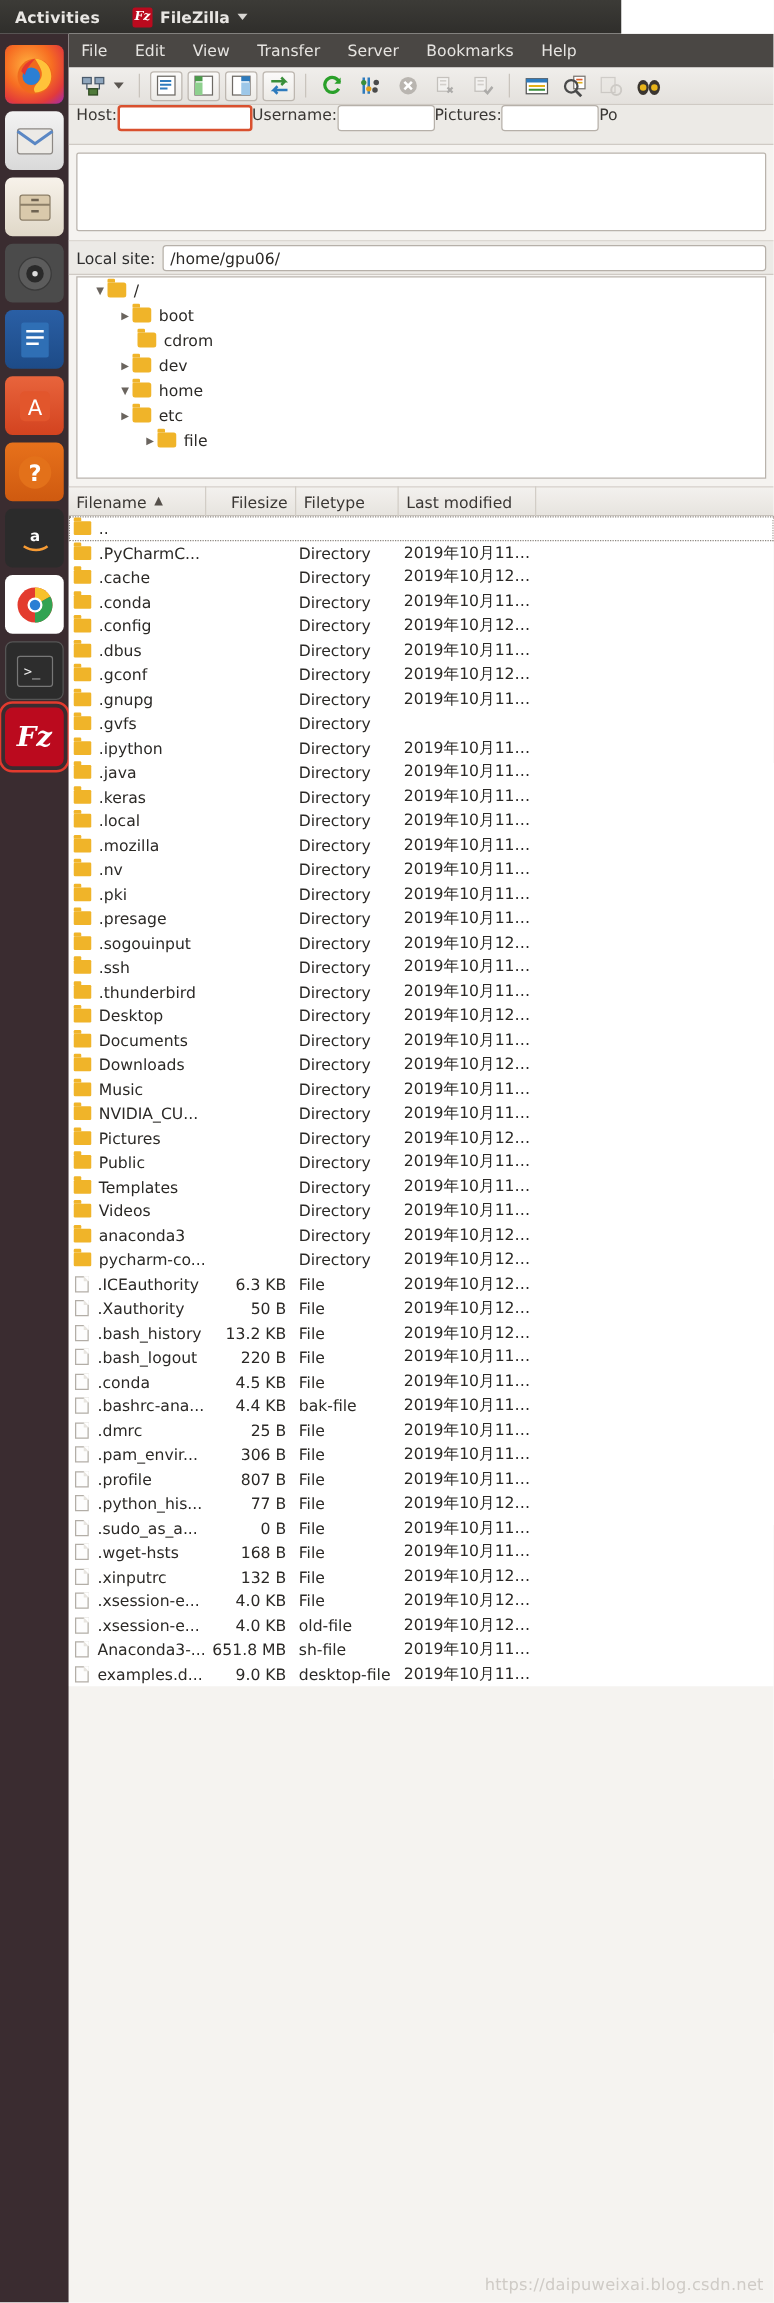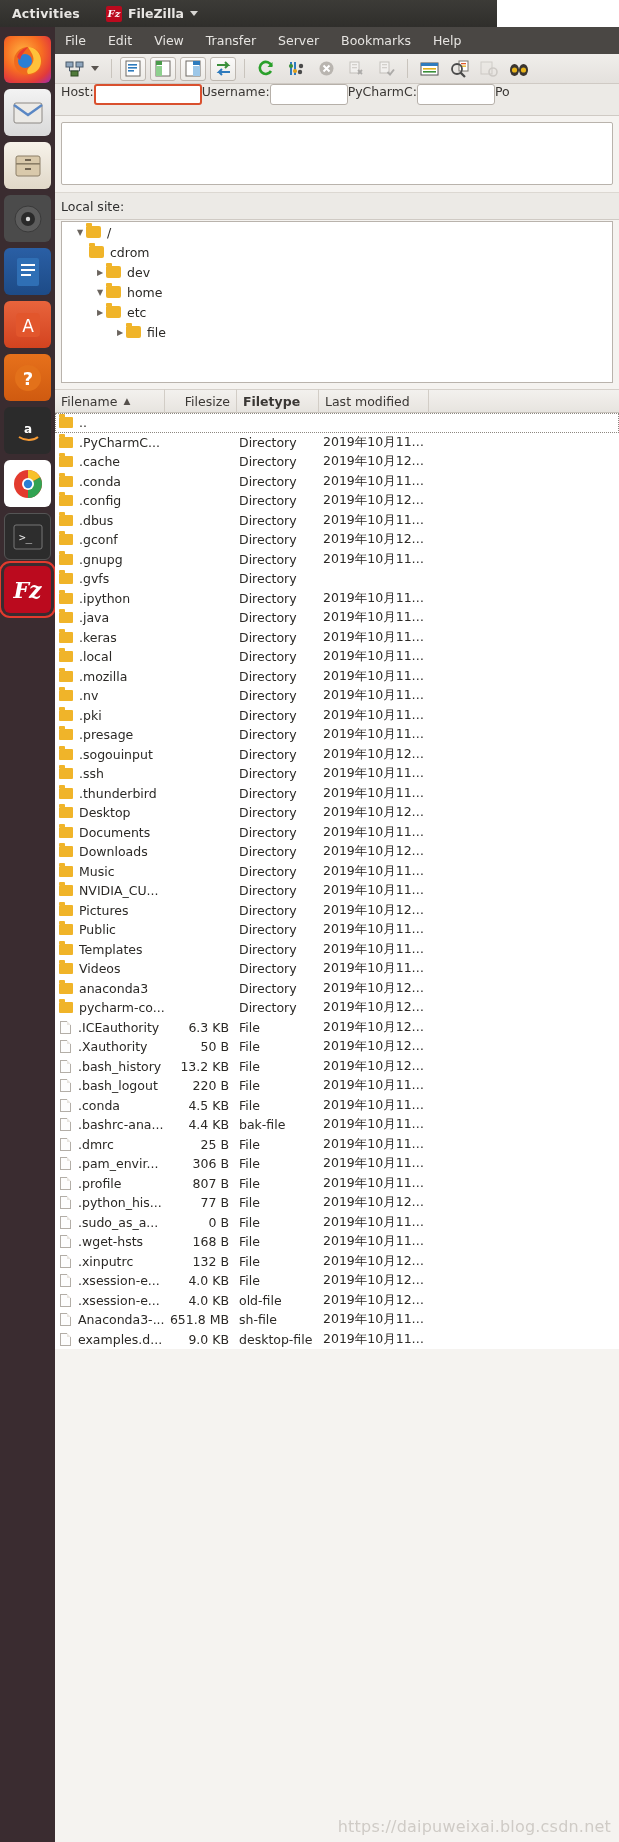--- a/index.html
+++ b/index.html
@@ -114,42 +114,42 @@
   .tree-row.partial { opacity:.55; }
 
   
   #listhead {
     margin:6px 0 0 0; height:24px; background:linear-gradient(#f3f1ee,#e7e4df);
     border-top:1px solid #d5d0ca; border-bottom:1px solid #c6c1ba;
     display:flex; align-items:center; font-size:12.5px; color:#3a3734;
   }
   .hcell { height:24px; display:flex;align-items:center; border-right:1px solid #d2cdc6; padding:0 6px; }
   .hc-name{ width:110px; } .hc-size{ width:72px; justify-content:flex-end; }
-  .hc-type{ width:82px;font-weight:bold; } .hc-mod{ width:110px; } .hc-rest{ flex:1;border-right:none; }
+  .hc-type{ width:82px; } .hc-mod{ width:110px; } .hc-rest{ flex:1;border-right:none; }
   .sort-caret { margin-left:6px;font-size:9px;color:#55504b; }
 
   #listbody { background:#fff; }
   .frow { height:19.5px; display:flex; align-items:center; font-size:12.5px; color:#2b2926; }
   .frow.focus { outline:1px dotted #8d8780; outline-offset:-1px; }
   .fc { display:flex; align-items:center; height:19.5px; overflow:hidden; white-space:nowrap; }
   .fc-name { width:110px; padding-left:4px; }
   .fc-size { width:72px; justify-content:flex-end; padding-right:8px; }
   .fc-type { width:82px; padding-left:2px; }
   .fc-mod  { width:120px; padding-left:4px; }
   .ic-folder {
     width:14px;height:11px;background:#f0b429;border-radius:1px;margin-right:6px;position:relative;flex:none;
   }
   .ic-folder:before{content:"";position:absolute;left:0;top:-3px;width:6px;height:3px;background:#f0b429;border-radius:1px 1px 0 0;}
   .ic-file {
     width:11px;height:13px;background:#fdfdfd;border:1px solid #b3aea7;margin-right:7px;margin-left:1px;flex:none;position:relative;
   }
   .ic-file:after{content:"";position:absolute;right:-1px;top:-1px;border-width:0 4px 4px 0;border-style:solid;border-color:#e8e5e0 #fff;}
 
   #watermark {
-    position:absolute; right:8px; bottom:6px; font-size:16px; color:#cfcbc6; letter-spacing:.2px;
+    position:absolute; right:8px; bottom:6px; font-size:13px; color:#cfcbc6; letter-spacing:.2px;
   }
 </style>
 </head>
 <body>
 
 <div id="topbar">
   <span class="activities">Activities</span>
   <span class="appmenu">
     <span class="fz-badge">Fz</span>
     <span>FileZilla</span>
@@ -357,38 +357,44 @@
         <circle cx="14.5" cy="9" r="2.6" fill="#e8b41a"></circle>
       </svg>
     </div>
   </div>
 
   <div id="quickbar">
     <span>Host:</span>
     <input class="qc-input host" type="text" value="" style="">
     <span>Username:</span>
     <input class="qc-input user" type="text" value="" style="">
-    <span>PyCharmC:</span>
+    <span>Pictures:</span>
     <input class="qc-input pass" type="password" value="" style="">
     <span>Po</span>
   </div>
 
   <div id="logpane"></div>
 
   <div id="sitebar">
     <span>Local site:</span>
+    <div class="sb-input">/home/gpu06/</div>
   </div>
 
   <div id="treepane">
     <div class="tree-row" style="padding-left:12px">
       <span class="tw-arrow open"></span>
       <span class="tw-folder"></span>
       <span>/</span>
     </div>
-    <div class="tree-row" style="padding-left:15px">
+    <div class="tree-row" style="padding-left:32px">
+      <span class="tw-arrow closed"></span>
+      <span class="tw-folder"></span>
+      <span>boot</span>
+    </div>
+    <div class="tree-row" style="padding-left:36px">
       <span class="tw-arrow"></span>
       <span class="tw-folder"></span>
       <span>cdrom</span>
     </div>
     <div class="tree-row" style="padding-left:32px">
       <span class="tw-arrow closed"></span>
       <span class="tw-folder"></span>
       <span>dev</span>
     </div>
     <div class="tree-row" style="padding-left:32px">

